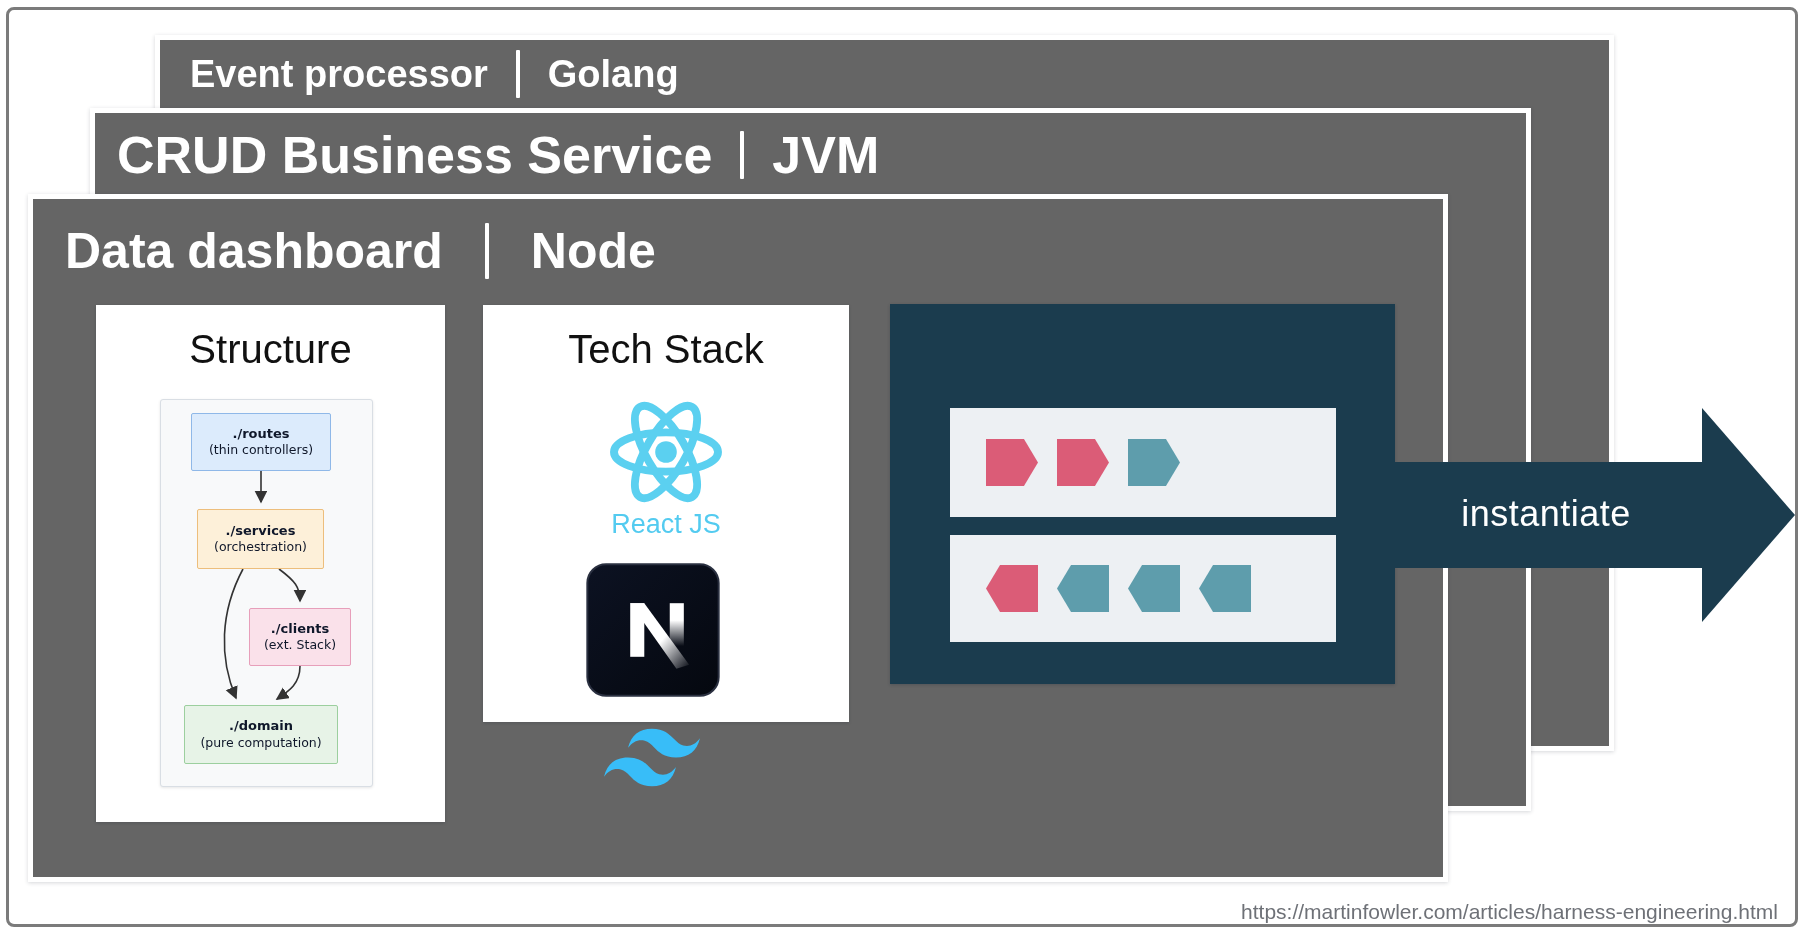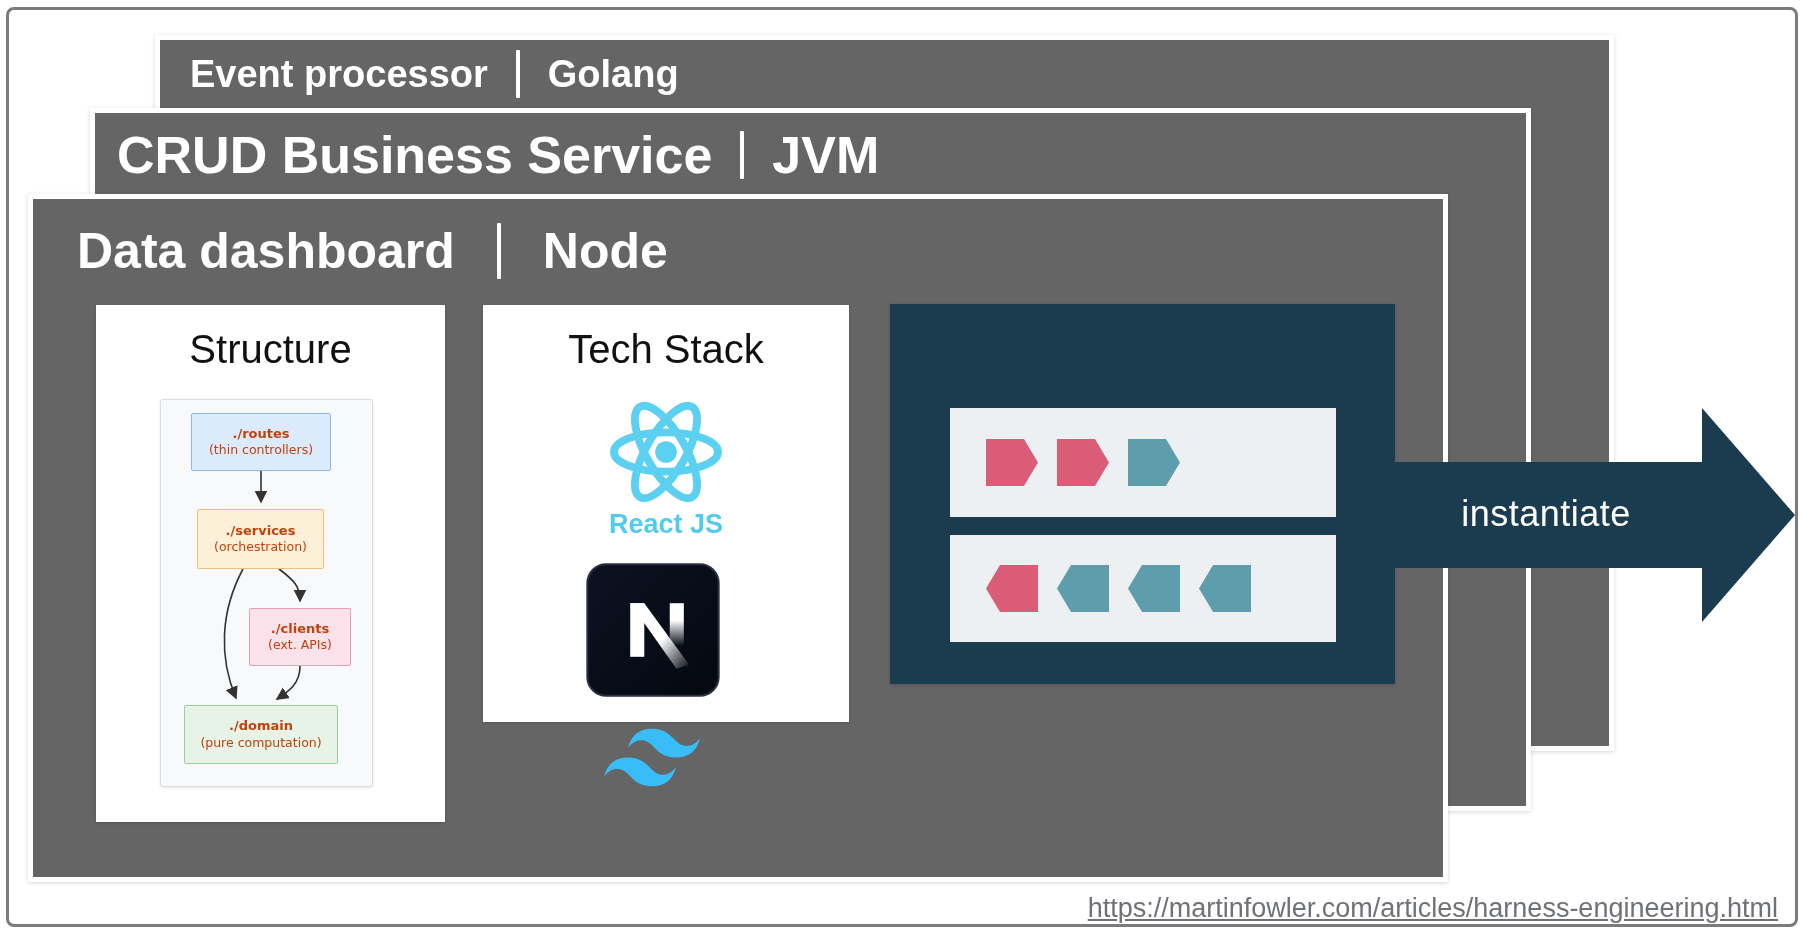--- a/index.html
+++ b/index.html
@@ -13,71 +13,71 @@
   .card{position:absolute;background:#656565;border:5px solid #ffffff;box-sizing:border-box;
     box-shadow:0 1px 4px rgba(25,35,50,.18);}
   .card-back{left:155px;top:35px;width:1459px;height:716px;z-index:1;}
   .card-middle{left:90px;top:108px;width:1441px;height:703px;z-index:2;}
   .card-front{left:28px;top:194px;width:1420px;height:688px;z-index:3;}
 
   .card-title{position:absolute;left:0;top:0;right:0;display:flex;align-items:center;
     color:#ffffff;font-weight:bold;white-space:nowrap;}
   .card-back  .card-title{height:68px;padding-left:30px;font-size:38px;}
   .card-middle .card-title{height:84px;padding-left:22px;font-size:52px;}
-  .card-front .card-title{height:104px;padding-left:44px;font-size:50px;}
+  .card-front .card-title{height:104px;padding-left:32px;font-size:50px;}
   .pipe{display:inline-block;width:4px;background:#ffffff;border-radius:1px;}
   .card-back .pipe,.card-middle .pipe{height:48px;margin:0 28px;}
   .card-front .pipe{height:56px;margin:0 42px;}
 
   
   .panel{position:absolute;background:#ffffff;z-index:4;box-shadow:0 1px 3px rgba(25,35,50,.20);}
   .panel h2{margin:22px 0 0 0;text-align:center;font-size:40px;font-weight:normal;color:#111111;}
   .panel-structure{left:96px;top:305px;width:349px;height:517px;}
   .panel-tech{left:483px;top:305px;width:366px;height:417px;}
 
   .panel-harness{left:890px;top:304px;width:505px;height:380px;background:#1b3c4e;z-index:4;
     position:absolute;box-shadow:0 1px 3px rgba(25,35,50,.25);}
   .panel-harness h2{margin:24px 0 0 0;text-align:center;font-size:44px;font-weight:bold;color:#ffffff;}
 
   
   .flow{position:absolute;left:64px;top:94px;width:213px;height:388px;background:#f8f9fa;
     border:1px solid #d9dee4;border-radius:3px;box-shadow:0 1px 3px rgba(0,0,0,.10);box-sizing:border-box;}
   .flow-node{position:absolute;border:1px solid;border-radius:2px;display:flex;flex-direction:column;
-    align-items:center;justify-content:center;font-family:"DejaVu Sans", sans-serif;color:#c2410c;
+    align-items:center;justify-content:center;font-family:"DejaVu Sans", sans-serif;color:#0f172a;
     box-sizing:border-box;line-height:1.35;}
   .flow-node .nm{font-weight:bold;font-size:13px;}
   .flow-node .dt{font-size:12.5px;}
   .node-routes{left:30px;top:13px;width:140px;height:58px;background:#dcebfc;border-color:#8fb8e8;}
   .node-services{left:36px;top:109px;width:127px;height:60px;background:#fdf0d9;border-color:#edbe7c;}
   .node-clients{left:88px;top:208px;width:102px;height:58px;background:#fae1ea;border-color:#e79fba;}
   .node-domain{left:23px;top:305px;width:154px;height:59px;background:#e7f3e7;border-color:#9ccf9e;}
   .flow svg{position:absolute;left:0;top:0;}
 
   
   .react-logo{position:absolute;left:50%;top:93px;transform:translateX(-50%);}
   .react-label{position:absolute;left:0;right:0;top:204px;text-align:center;
-    font-size:27px;font-weight:bold;color:#53cbf0;}
+    font-size:27px;font-weight:normal;color:#53cbf0;}
   .next-logo{position:absolute;left:103px;top:258px;width:134px;height:134px;}
   .tailwind-logo{position:absolute;left:121px;top:423px;width:96px;height:60px;}
 
   
   .pipeline-row{position:absolute;left:60px;width:386px;background:#edf0f3;
     display:flex;align-items:center;padding-left:36px;gap:19px;box-sizing:border-box;}
   .row-0{top:104px;height:109px;}
   .row-1{top:231px;height:107px;}
   .chevron{width:52px;height:47px;flex:0 0 auto;}
   .chevron.right{clip-path:polygon(0 0,73% 0,100% 50%,73% 100%,0 100%);}
   .chevron.left{clip-path:polygon(27% 0,100% 0,100% 100%,27% 100%,0 50%);}
 
   
   .inst-arrow{position:absolute;left:1390px;top:403px;width:410px;height:224px;z-index:10;}
   .inst-label{position:absolute;left:0px;top:90px;width:312px;text-align:center;
     color:#ffffff;font-size:36px;font-weight:normal;letter-spacing:0.5px;}
 
-  .footer-url{position:absolute;right:32px;bottom:22px;font-size:27px;color:#6e7177;z-index:20;text-decoration:underline;}
+  .footer-url{position:absolute;right:32px;bottom:22px;font-size:21px;color:#6e7177;z-index:20;}
 </style>
 </head>
 <body>
 
 <div class="canvas">
 
   <div class="card card-back">
     <div class="card-title">
       <span>Event processor</span>
       <span class="pipe"></span>
@@ -120,21 +120,21 @@
       <div class="flow-node node-routes">
         <span class="nm">./routes</span>
         <span class="dt">(thin controllers)</span>
       </div>
       <div class="flow-node node-services">
         <span class="nm">./services</span>
         <span class="dt">(orchestration)</span>
       </div>
       <div class="flow-node node-clients">
         <span class="nm">./clients</span>
-        <span class="dt">(ext. APIs)</span>
+        <span class="dt">(ext. Stack)</span>
       </div>
       <div class="flow-node node-domain">
         <span class="nm">./domain</span>
         <span class="dt">(pure computation)</span>
       </div>
     </div>
   </div>
 
   <div class="panel panel-tech">
     <h2>Tech Stack</h2>

